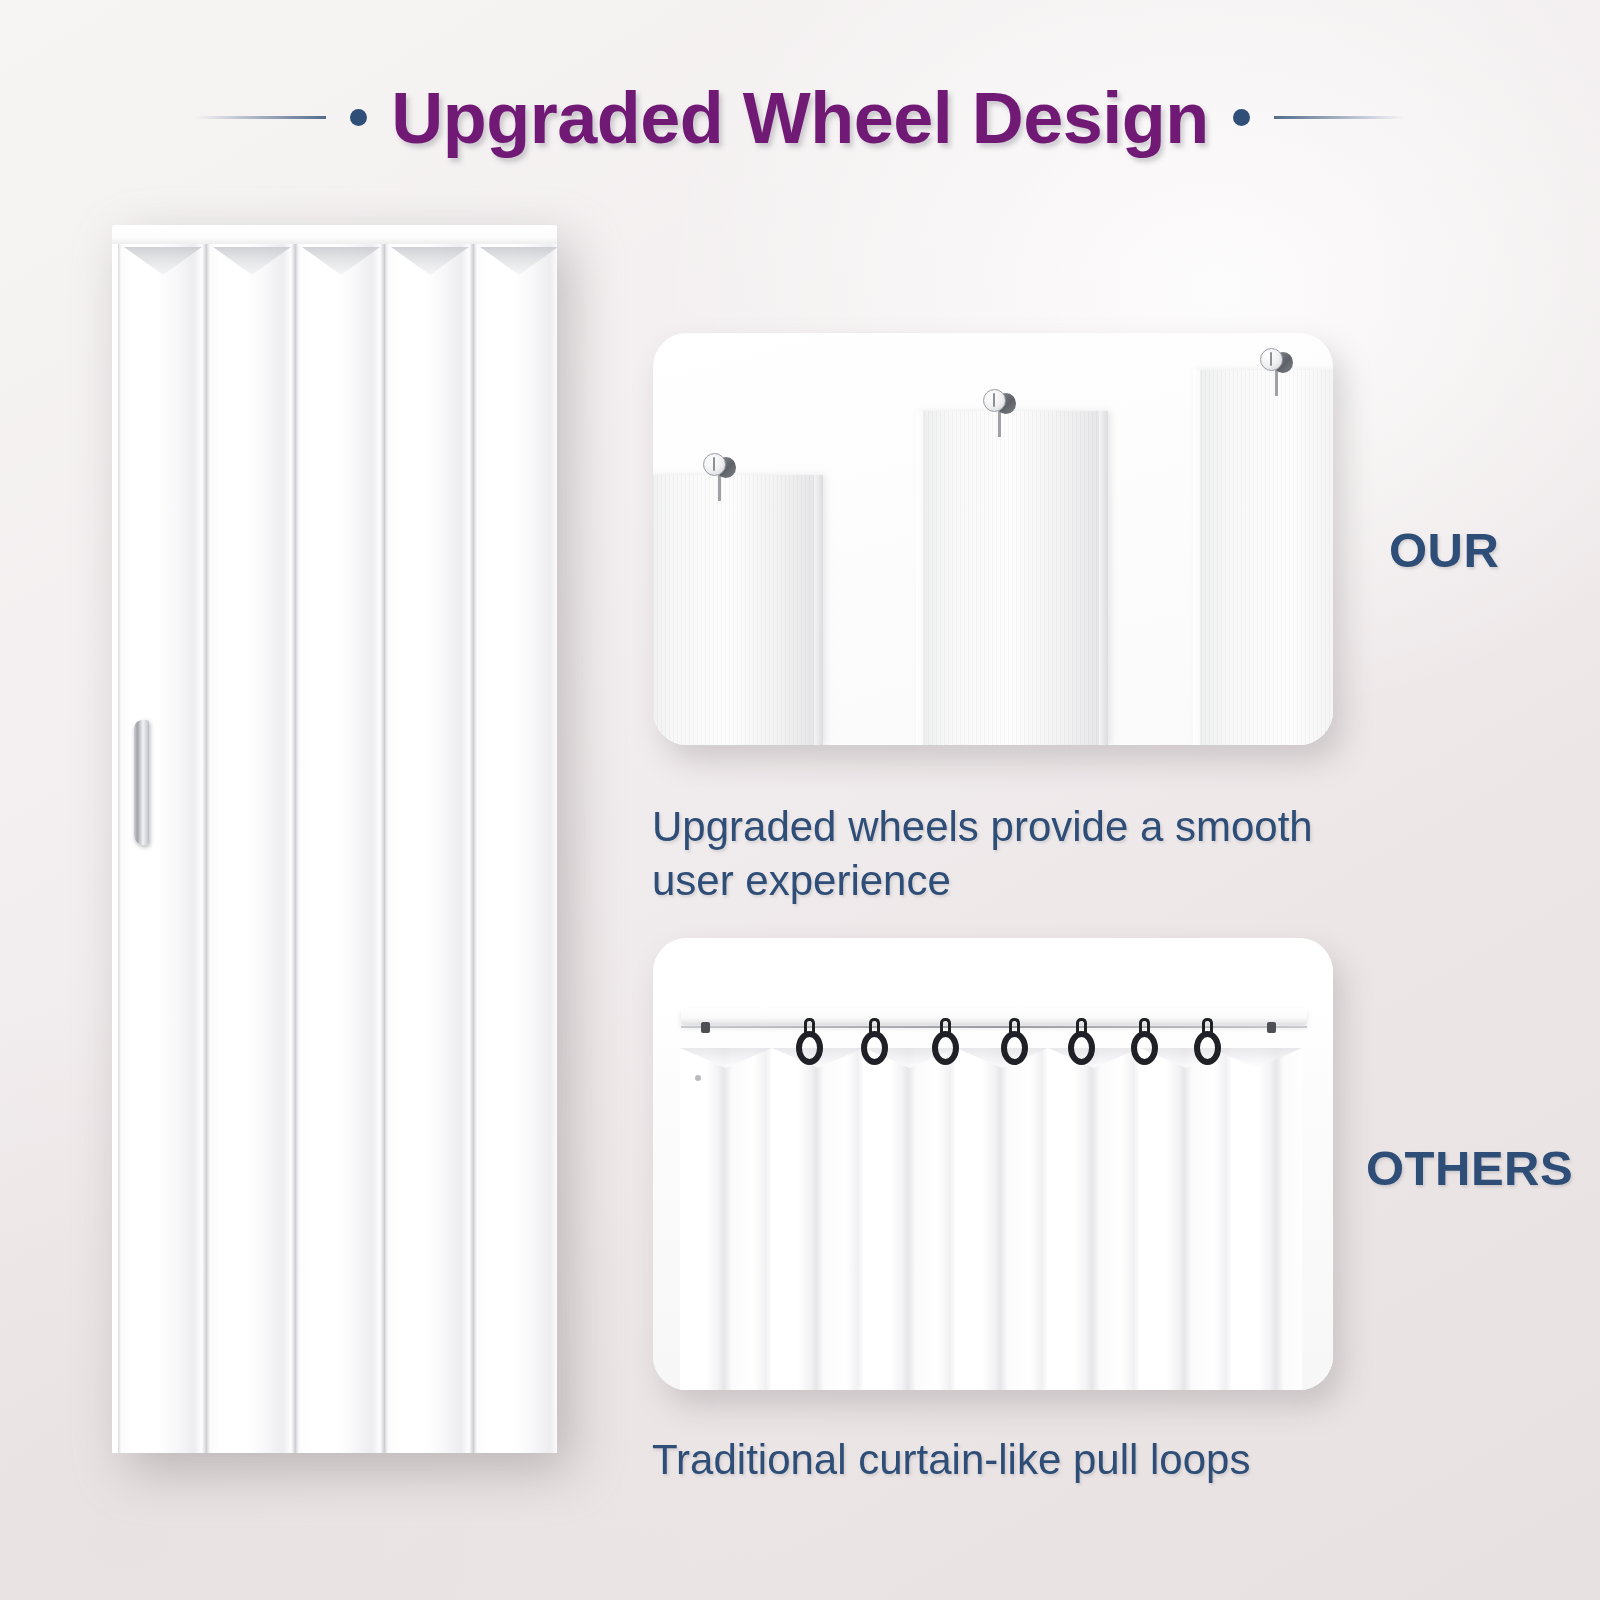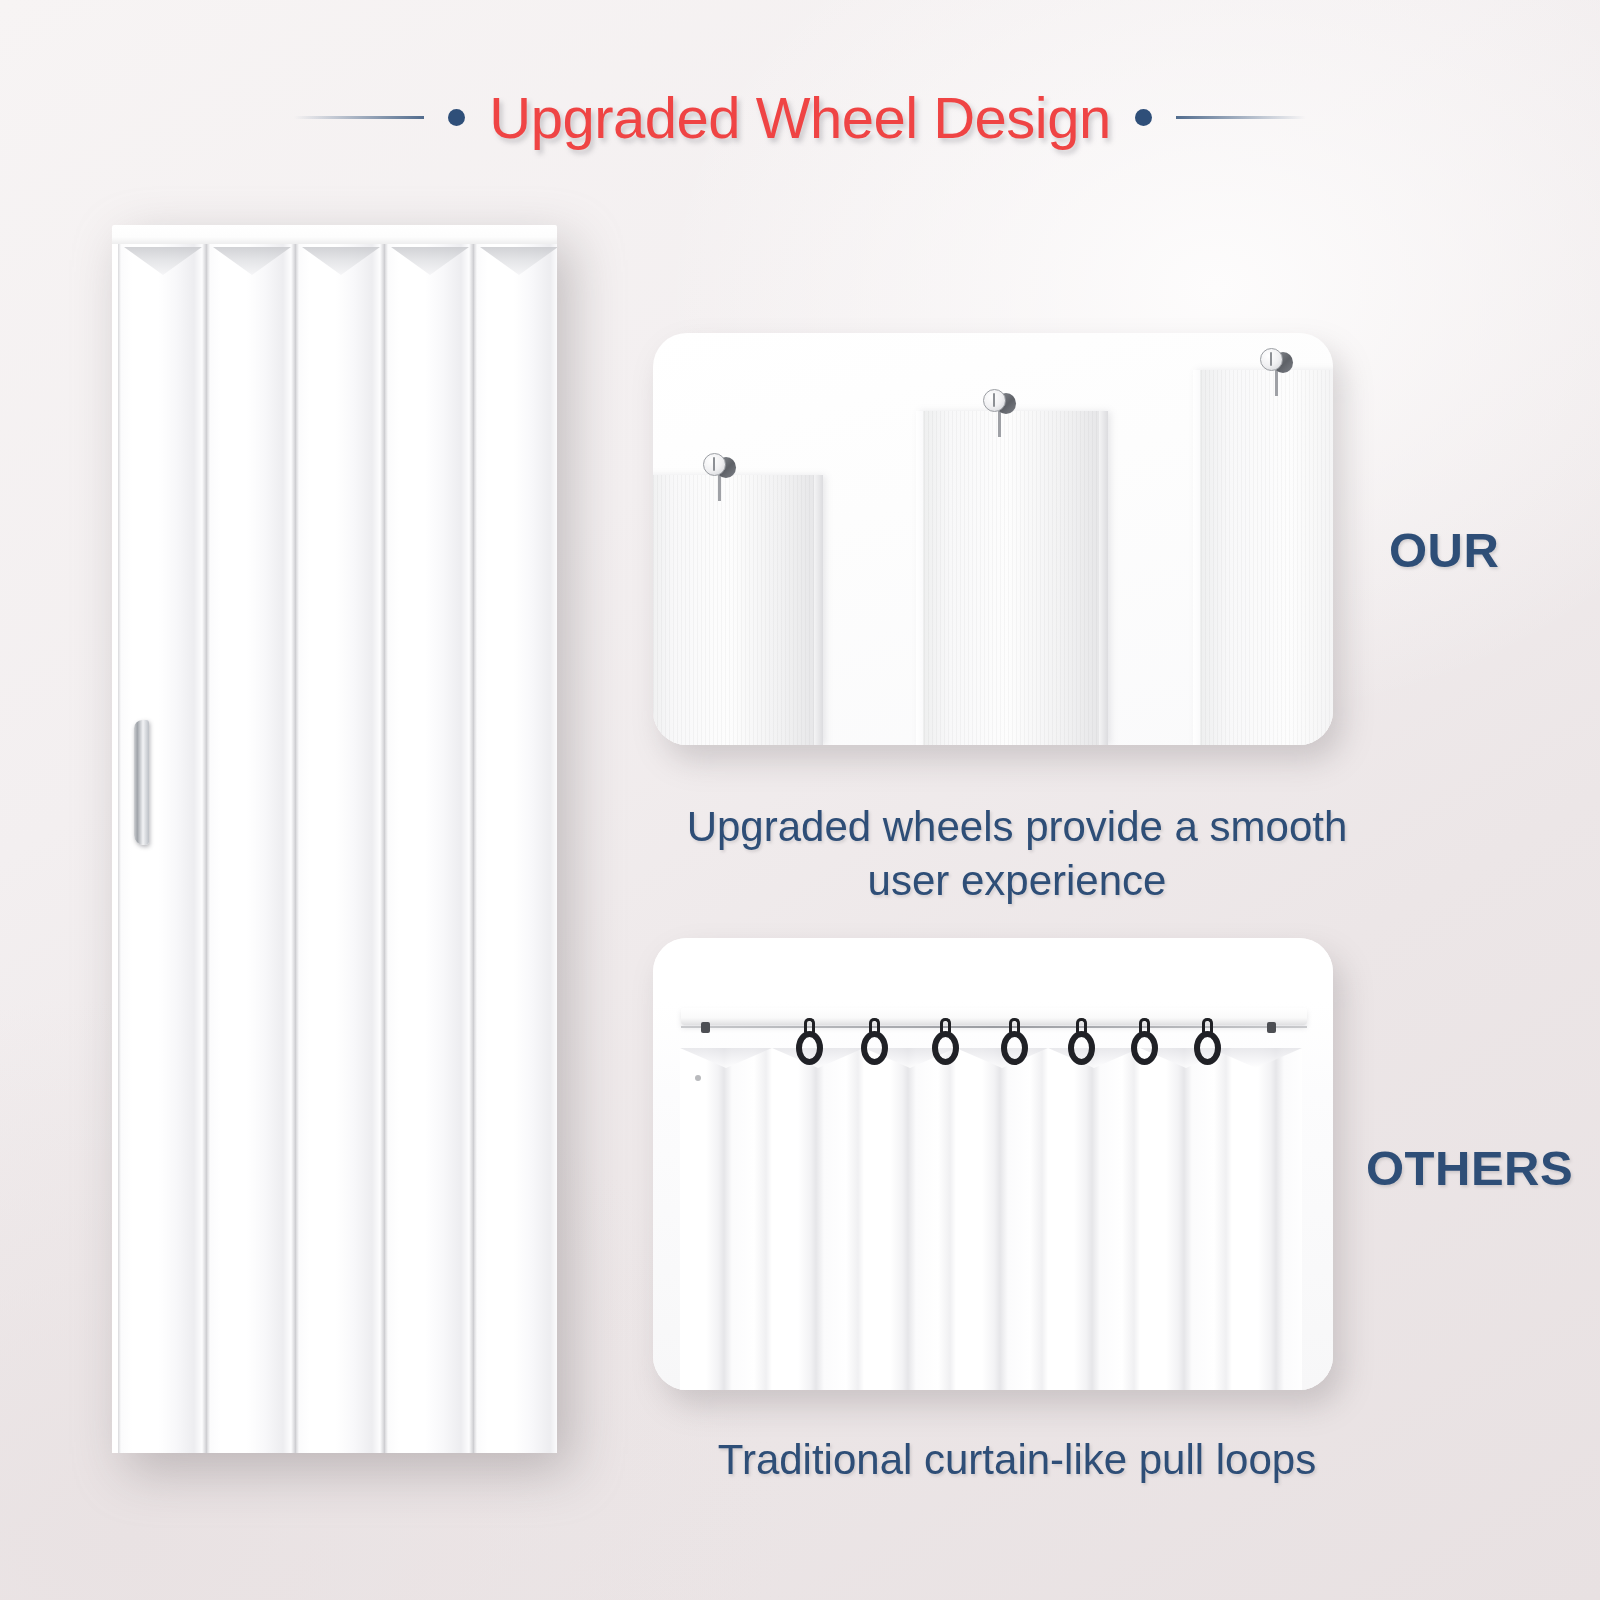--- a/index.html
+++ b/index.html
@@ -35,23 +35,23 @@
   }
   .deco-line.left  { background: linear-gradient(to right, rgba(45,78,119,0) 0%, rgba(45,78,119,.82) 100%); }
   .deco-line.right { background: linear-gradient(to left,  rgba(45,78,119,0) 0%, rgba(45,78,119,.82) 100%); }
   .deco-dot {
     width: 17px; height: 17px;
     border-radius: 50%;
     background: #2f4f79;
     flex: 0 0 auto;
   }
   #page-title {
-    font-size: 58px;
-    font-weight: normal;
-    color: #ef4444;
+    font-size: 72px;
+    font-weight: bold;
+    color: #701a75;
     letter-spacing: -0.5px;
     white-space: nowrap;
     text-shadow: 3px 4px 5px rgba(120,120,130,.35);
     line-height: 1;
   }
 
   
   #door-figure {
     position: absolute;
     left: 112px; top: 225px;
@@ -273,21 +273,20 @@
   #label-our    { left: 1389px; top: 522px; }
   #label-others { left: 1366px; top: 1140px; }
 
   
   .caption {
     position: absolute;
     font-size: 42px;
     color: #2e4e77;
     line-height: 1.28;
     text-shadow: 1.5px 2px 3px rgba(140,135,140,.28);
-    text-align: center;
   }
   #caption-our    { left: 652px; top: 800px;  width: 730px; }
   #caption-others { left: 652px; top: 1433px; width: 730px; }
 </style>
 </head>
 <body>
 
 <div id="header">
   <span class="deco-line left"></span>
   <span class="deco-dot"></span>

